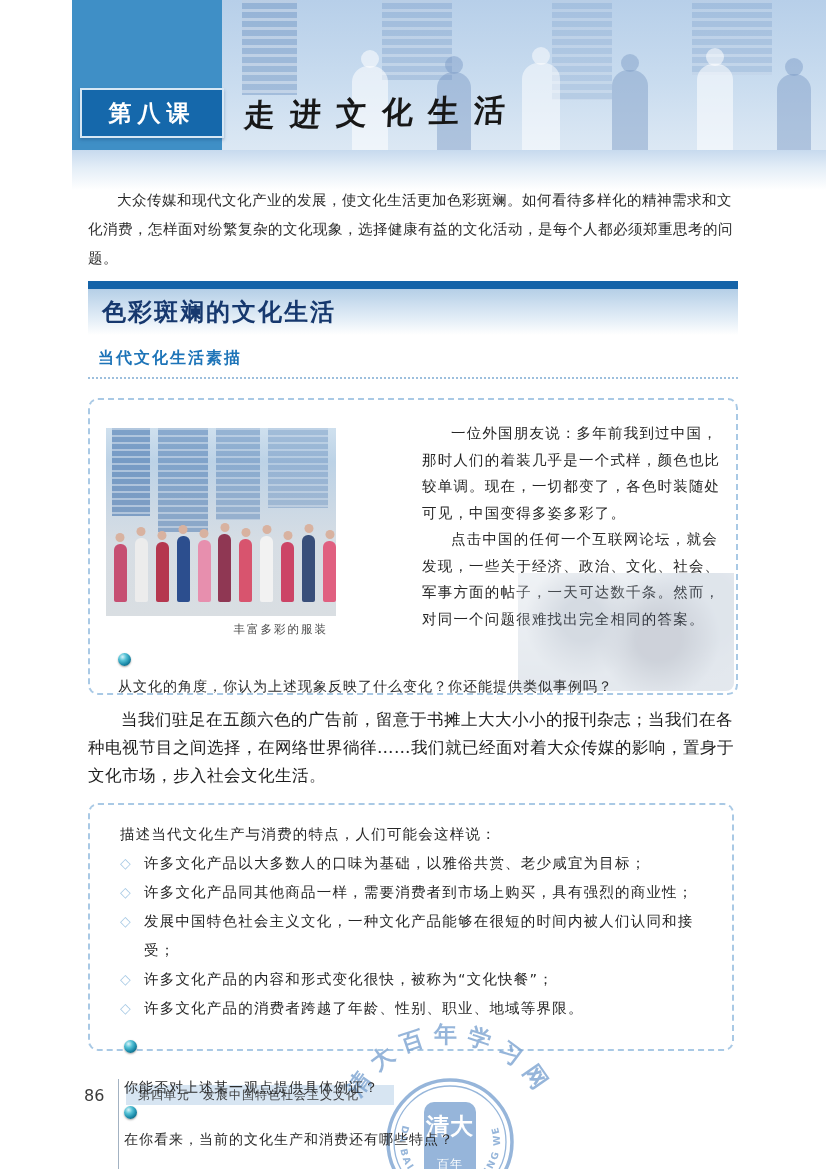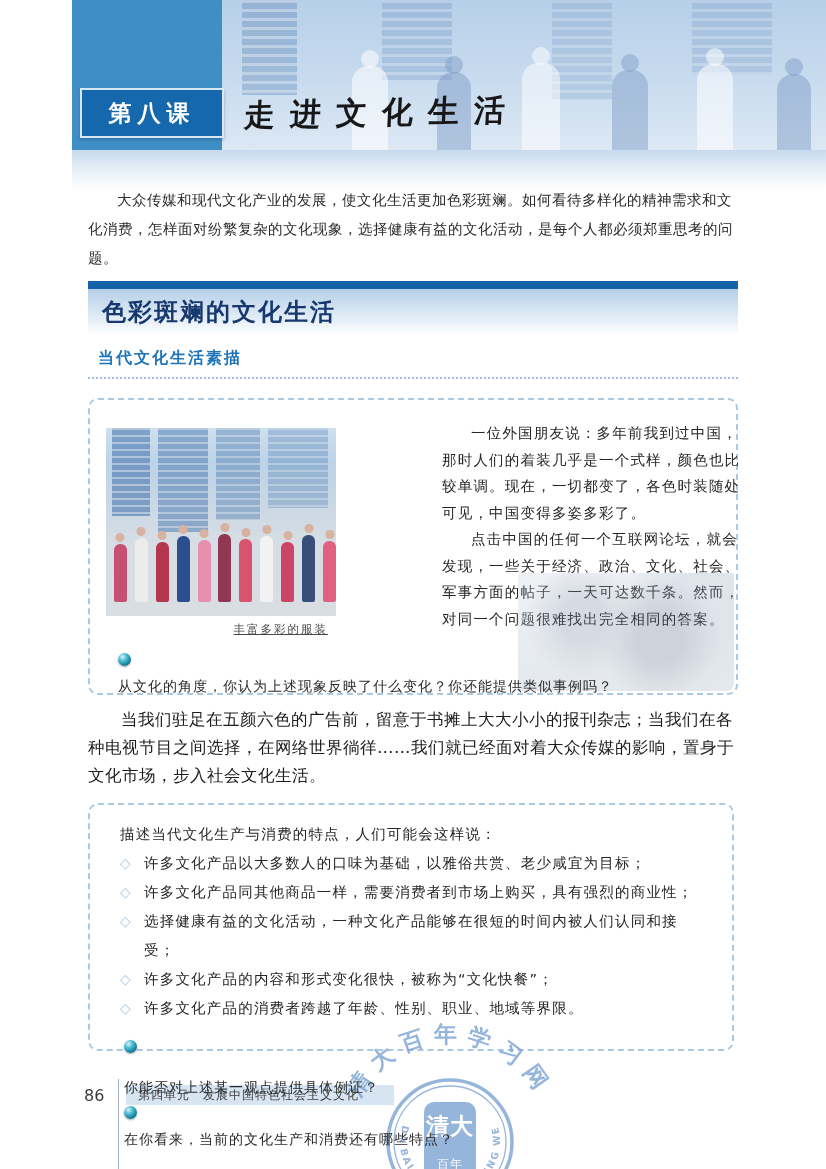--- a/index.html
+++ b/index.html
@@ -45,23 +45,23 @@
   .photo1{position:absolute;left:16px;top:28px;width:230px;height:188px;overflow:hidden;
           background:linear-gradient(180deg,#cfe0ee 0%,#bcd2e6 18%,#d6dde4 60%,#d9dee2 100%);}
   .ph-b{position:absolute;top:0;background:rgba(60,110,170,.55);
         background-image:repeating-linear-gradient(180deg,rgba(255,255,255,.4) 0 2px,transparent 2px 7px);}
   .people{position:absolute;left:0;bottom:14px;width:100%;display:flex;justify-content:space-around;
           align-items:flex-end;padding:0 4px;}
   .pp{width:13px;border-radius:6px 6px 2px 2px;position:relative;}
   .pp::before{content:"";position:absolute;top:-11px;left:50%;transform:translateX(-50%);
               width:9px;height:9px;border-radius:50%;background:#d8b2a0;}
   .caption{position:absolute;left:16px;top:222px;width:230px;text-align:right;padding-right:8px;
-           font-size:11.5px;color:#4a4a4a;letter-spacing:2px;box-sizing:border-box;text-decoration:underline;}
+           font-size:11.5px;color:#4a4a4a;letter-spacing:2px;box-sizing:border-box;}
   .hw-col{position:absolute;left:332px;top:20px;width:306px;font-size:14.5px;line-height:26.5px;
-          letter-spacing:1.2px;color:#262626;margin-left:20px;}
+          letter-spacing:1.2px;color:#262626;}
   .hw-col p{margin:0;text-indent:2em;}
   .faded-img{position:absolute;right:2px;bottom:2px;width:216px;height:118px;opacity:.28;border-radius:0 0 8px 0;
              background:
                radial-gradient(circle at 30% 40%,#6a7f9a 0 12%,transparent 35%),
                radial-gradient(circle at 65% 55%,#51627e 0 15%,transparent 40%),
                radial-gradient(circle at 85% 30%,#8fa3bb 0 18%,transparent 45%),
                linear-gradient(180deg,#c9d3de,#9fb0c4);}
   .q-row{display:flex;align-items:flex-start;gap:10px;font-size:14px;color:#2a2a2a;
          letter-spacing:1px;line-height:20px;position:relative;z-index:2;flex-direction:column;}
   .box1 .q-row{position:absolute;left:28px;top:250px;width:590px;}
@@ -175,21 +175,21 @@
     <div class="bullet">
       <span class="dia">◇</span>
       <span>许多文化产品以大多数人的口味为基础，以雅俗共赏、老少咸宜为目标；</span>
     </div>
     <div class="bullet">
       <span class="dia">◇</span>
       <span>许多文化产品同其他商品一样，需要消费者到市场上购买，具有强烈的商业性；</span>
     </div>
     <div class="bullet">
       <span class="dia">◇</span>
-      <span>选择健康有益的文化活动，一种文化产品能够在很短的时间内被人们认同和接受；</span>
+      <span>发展中国特色社会主义文化，一种文化产品能够在很短的时间内被人们认同和接受；</span>
     </div>
     <div class="bullet">
       <span class="dia">◇</span>
       <span>许多文化产品的内容和形式变化很快，被称为“文化快餐”；</span>
     </div>
     <div class="bullet">
       <span class="dia">◇</span>
       <span>许多文化产品的消费者跨越了年龄、性别、职业、地域等界限。</span>
     </div>
     <div class="q-row q-first">

